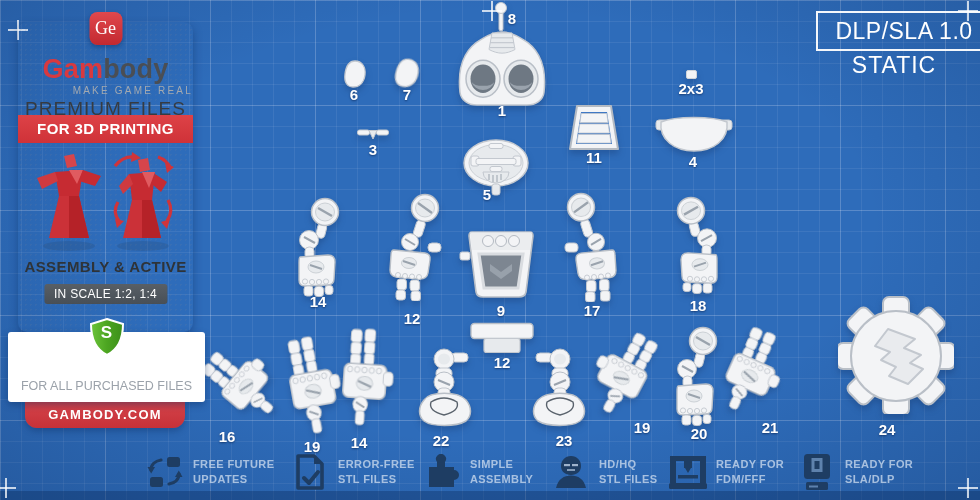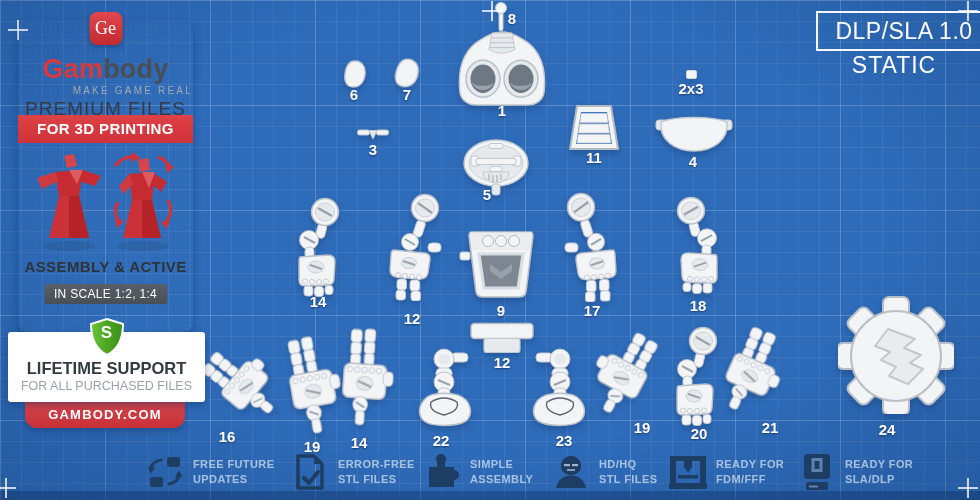--- a/index.html
+++ b/index.html
@@ -134,21 +134,20 @@
           <linearGradient id="gsh" x1="0" y1="0" x2="1" y2="0">
             <stop offset="0" stop-color="#6cc43a"></stop>
               <stop offset="0.5" stop-color="#4ca521"></stop>
               <stop offset="1" stop-color="#3c8f1a"></stop>
           </linearGradient>
         </defs>
         <path d="M17,1 L33,6 C33,20 29,31 17,37 C5,31 1,20 1,6 Z" fill="url(#gsh)" stroke="#ffffff" stroke-width="2"></path>
       </svg>
       <span class="letter">S</span>
     </div>
-    <div class="support-title">LIFETIME SUPPORT</div>
     <div class="support-sub">FOR ALL PURCHASED FILES</div>
   </div>
   <div class="site-pill">GAMBODY.COM</div>
 
   <div class="badge-box">
     <span>DLP/SLA 1.0</span>
   </div>
   <div class="badge-mode">STATIC</div>
 
   <div id="parts-layer">

